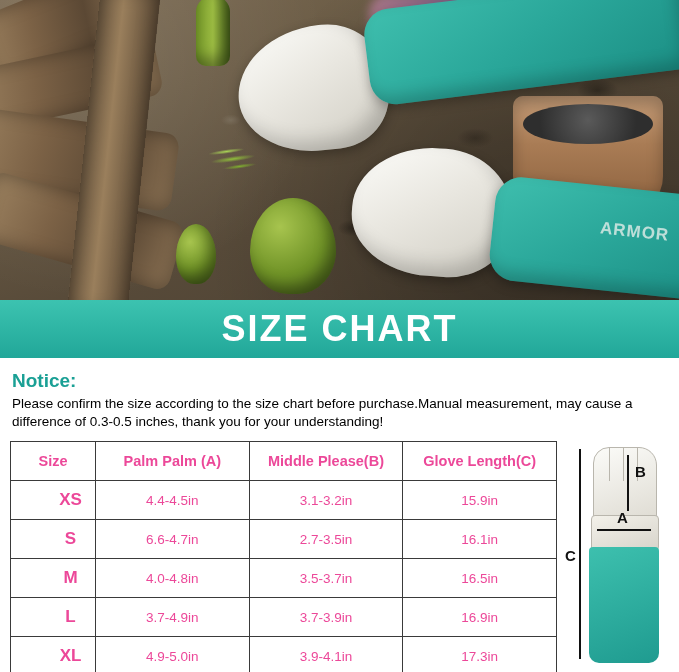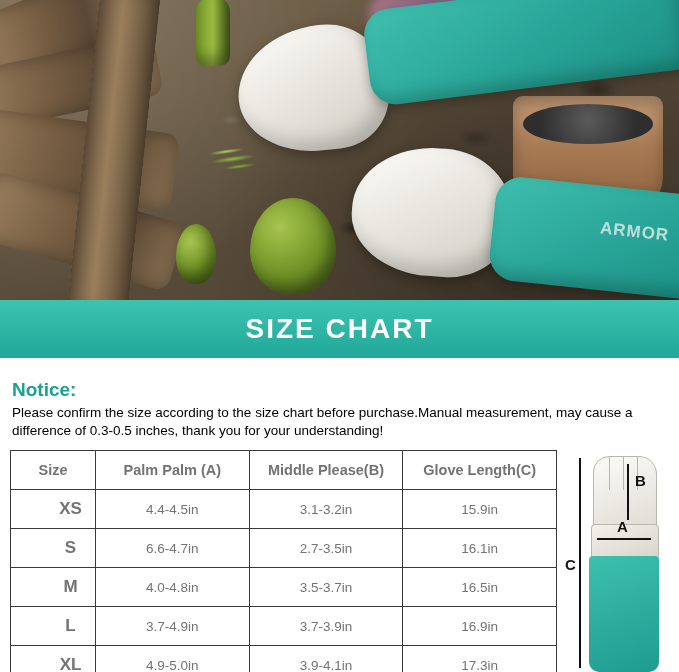--- a/index.html
+++ b/index.html
@@ -160,35 +160,34 @@
   
   .banner {
     height: 58px;
     background: linear-gradient(180deg, #3cc3b0 0%, #21a799 100%);
     display: flex;
     align-items: center;
     justify-content: center;
   }
   .banner-title {
     color: #ffffff;
-    font-size: 28px;
+    font-size: 36px;
     font-weight: bold;
     letter-spacing: 2px;
   }
 
   
   .notice {
     padding: 12px 12px 4px 12px;
   }
   .notice-title {
     color: #1aa095;
     font-size: 19px;
     font-weight: bold;
     margin-bottom: 3px;
-    margin-top: 9px;
   }
   .notice-text {
     color: #000000;
     font-size: 13.5px;
     line-height: 1.35;
   }
 
   
   .lower {
     display: flex;
@@ -198,21 +197,21 @@
   table.size-chart {
     border-collapse: collapse;
     width: 548px;
     table-layout: fixed;
   }
   table.size-chart th,
   table.size-chart td {
     border: 1px solid #3a3a3a;
     text-align: center;
     font-size: 13.5px;
-    color: #737373;
+    color: #ec4899;
     height: 36px;
   }
   table.size-chart th {
     font-size: 14.5px;
     font-weight: bold;
   }
   table.size-chart th.col-size { width: 82px; }
   table.size-chart td.col-size {
     font-weight: bold;
     font-size: 17px;

